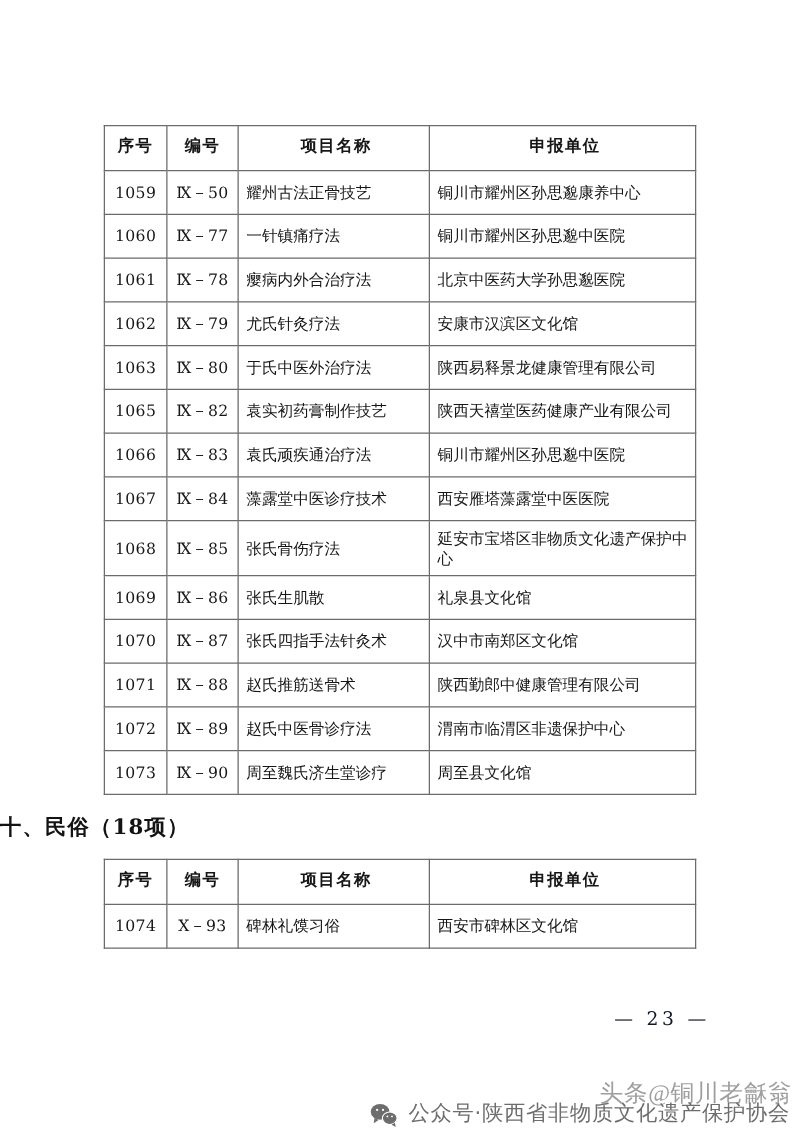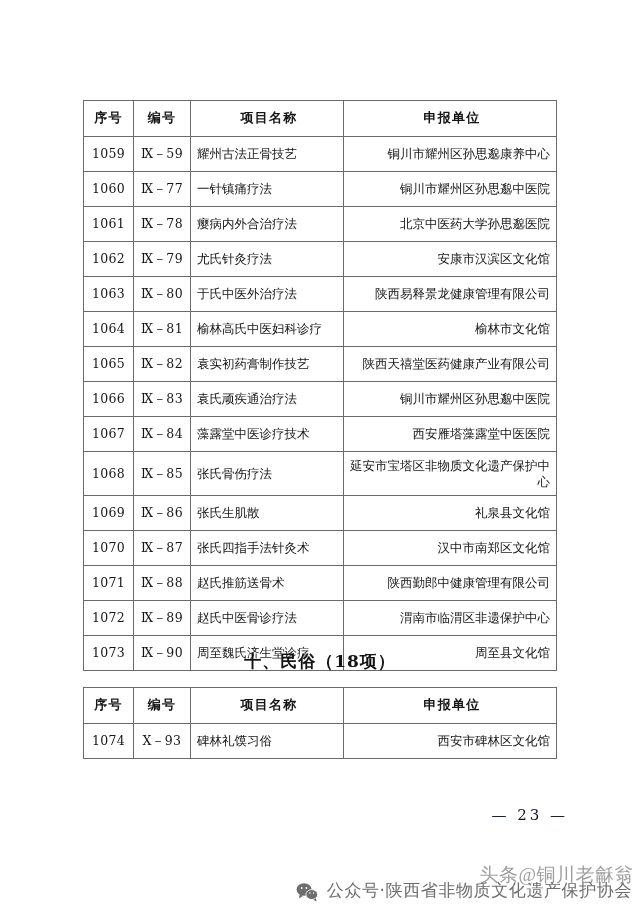--- a/index.html
+++ b/index.html
@@ -52,33 +52,32 @@
   .col-code  { width: 57px;  text-align: center; }
   .col-name  { width: 153px; text-align: left; padding-left: 10px !important; margin-top: 16px; }
   .col-unit  { width: 213px; text-align: left; padding-left: 10px !important; }
 
   .doc-table tbody td { height: 34px; }
   .doc-table tbody tr.tall td { height: 43px; }
 
   .cell-seq  { text-align: center; letter-spacing: .3px; }
   .cell-code { text-align: center; letter-spacing: .4px; }
   .cell-name { text-align: left; }
-  .cell-unit { text-align: right; }
+  .cell-unit { text-align: left; }
 
   
   #table-tcm   { left: 83px; top: 100px; width: 473px; }
   #table-folk  { left: 83px; top: 687px; width: 473px; }
 
   
   .section-heading {
     position: absolute;
     left: 0;
     top: 650px;
     width: 640px;
-    text-align: center;
     font-size: 17px;
     font-weight: bold;
     letter-spacing: 1px;
     color: #131313;
     font-family: "DejaVu Serif", "Liberation Serif", serif;
   }
 
   
   .page-number {
     position: absolute;
@@ -152,21 +151,21 @@
       <tr>
         <th class="col-seq">序号</th>
         <th class="col-code">编号</th>
         <th class="col-name" style="text-align:center;">项目名称</th>
         <th class="col-unit" style="text-align:center;">申报单位</th>
       </tr>
     </thead>
     <tbody id="tcm-body">
         <tr>
           <td class="cell-seq">1059</td>
-          <td class="cell-code">Ⅸ－59</td>
+          <td class="cell-code">Ⅸ－50</td>
           <td class="cell-name">耀州古法正骨技艺</td>
           <td class="cell-unit">铜川市耀州区孙思邈康养中心</td>
         </tr>
         <tr>
           <td class="cell-seq">1060</td>
           <td class="cell-code">Ⅸ－77</td>
           <td class="cell-name">一针镇痛疗法</td>
           <td class="cell-unit">铜川市耀州区孙思邈中医院</td>
         </tr>
         <tr>
@@ -179,26 +178,20 @@
           <td class="cell-seq">1062</td>
           <td class="cell-code">Ⅸ－79</td>
           <td class="cell-name">尤氏针灸疗法</td>
           <td class="cell-unit">安康市汉滨区文化馆</td>
         </tr>
         <tr>
           <td class="cell-seq">1063</td>
           <td class="cell-code">Ⅸ－80</td>
           <td class="cell-name">于氏中医外治疗法</td>
           <td class="cell-unit">陕西易释景龙健康管理有限公司</td>
-        </tr>
-        <tr>
-          <td class="cell-seq">1064</td>
-          <td class="cell-code">Ⅸ－81</td>
-          <td class="cell-name">榆林高氏中医妇科诊疗</td>
-          <td class="cell-unit">榆林市文化馆</td>
         </tr>
         <tr>
           <td class="cell-seq">1065</td>
           <td class="cell-code">Ⅸ－82</td>
           <td class="cell-name">袁实初药膏制作技艺</td>
           <td class="cell-unit">陕西天禧堂医药健康产业有限公司</td>
         </tr>
         <tr>
           <td class="cell-seq">1066</td>
           <td class="cell-code">Ⅸ－83</td>

